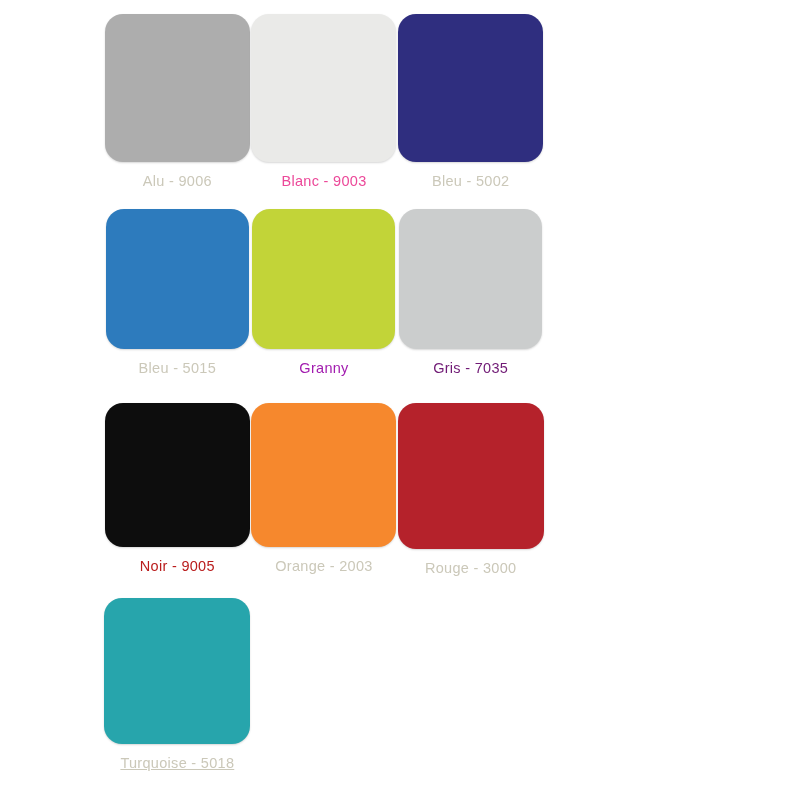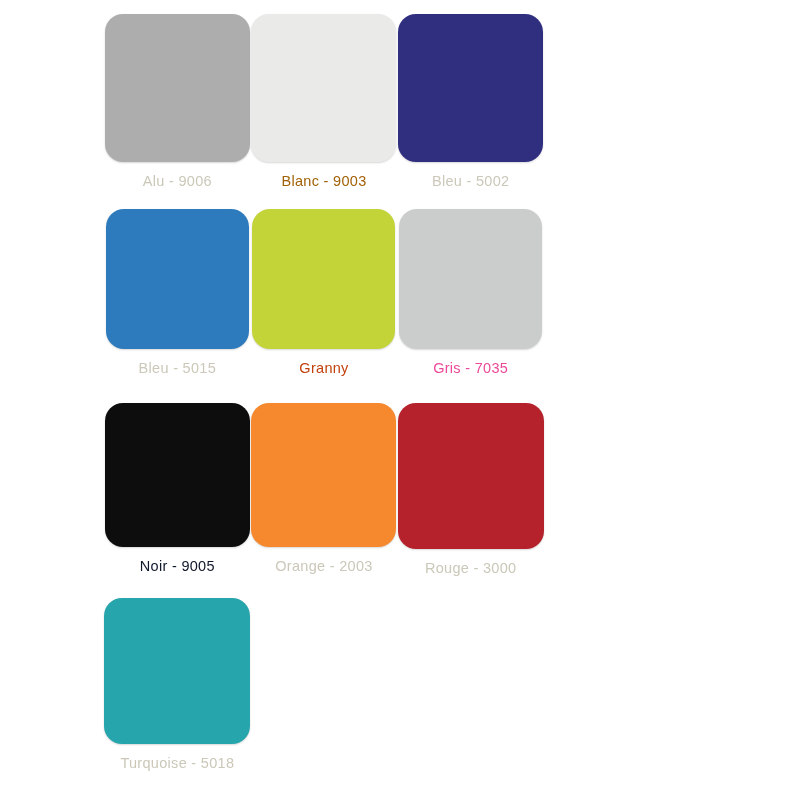--- a/index.html
+++ b/index.html
@@ -73,58 +73,58 @@
 
 <div id="swatch-grid" style="background: rgb(255, 255, 255);">
 
   <div class="swatch-cell row-1">
     <div class="swatch-chip" style="background-color: rgb(173, 173, 173);"></div>
     <div class="swatch-label" style="color: rgb(203, 200, 185);">Alu - 9006</div>
   </div>
 
   <div class="swatch-cell row-1">
     <div class="swatch-chip" style="background-color: rgb(234, 234, 232);"></div>
-    <div class="swatch-label" style="color: #a16207;">Blanc - 9003</div>
+    <div class="swatch-label" style="color: #ec4899;">Blanc - 9003</div>
   </div>
 
   <div class="swatch-cell row-1">
     <div class="swatch-chip" style="background-color: rgb(47, 46, 127);"></div>
     <div class="swatch-label" style="color: rgb(203, 200, 185);">Bleu - 5002</div>
   </div>
 
   <div class="swatch-cell row-2">
     <div class="swatch-chip" style="background-color: rgb(45, 123, 189);"></div>
     <div class="swatch-label" style="color: rgb(203, 200, 185);">Bleu - 5015</div>
   </div>
 
   <div class="swatch-cell row-2">
     <div class="swatch-chip" style="background-color: rgb(194, 212, 56);"></div>
-    <div class="swatch-label" style="color: #c2410c;">Granny</div>
+    <div class="swatch-label" style="color: #a21caf;">Granny</div>
   </div>
 
   <div class="swatch-cell row-2">
     <div class="swatch-chip" style="background-color: rgb(203, 205, 205);"></div>
-    <div class="swatch-label" style="color: #ec4899;">Gris - 7035</div>
+    <div class="swatch-label" style="color: #701a75;">Gris - 7035</div>
   </div>
 
 
   <div class="swatch-cell row-3">
     <div class="swatch-chip" style="background-color: rgb(13, 13, 13);"></div>
-    <div class="swatch-label" style="color: #0f172a; text-align: center;">Noir - 9005</div>
+    <div class="swatch-label" style="color: #b91c1c; text-align: center;">Noir - 9005</div>
   </div>
 
   <div class="swatch-cell row-3">
     <div class="swatch-chip" style="background-color: rgb(246, 136, 45);"></div>
     <div class="swatch-label" style="color: rgb(203, 200, 185); text-align: center;">Orange - 2003</div>
   </div>
 
   <div class="swatch-cell row-4">
     <div class="swatch-chip" style="background-color: rgb(181, 34, 43);"></div>
     <div class="swatch-label" style="color: rgb(203, 200, 185);">Rouge - 3000</div>
   </div>
 
   <div class="swatch-cell row-4">
     <div class="swatch-chip" style="background-color: rgb(39, 165, 172);"></div>
-    <div class="swatch-label" style="color: rgb(203, 200, 185);">Turquoise - 5018</div>
+    <div class="swatch-label" style="color: rgb(203, 200, 185); text-decoration: underline;">Turquoise - 5018</div>
   </div>
 
 
 </div>
 
 </body></html>

